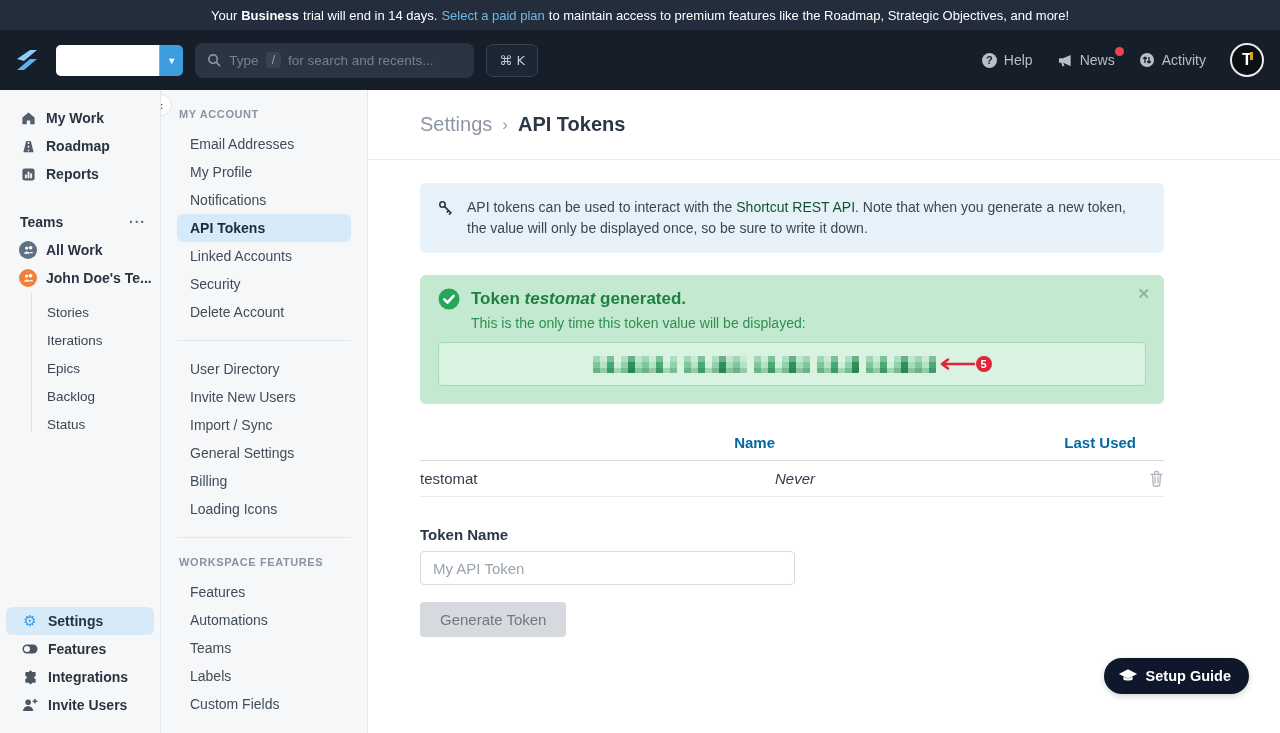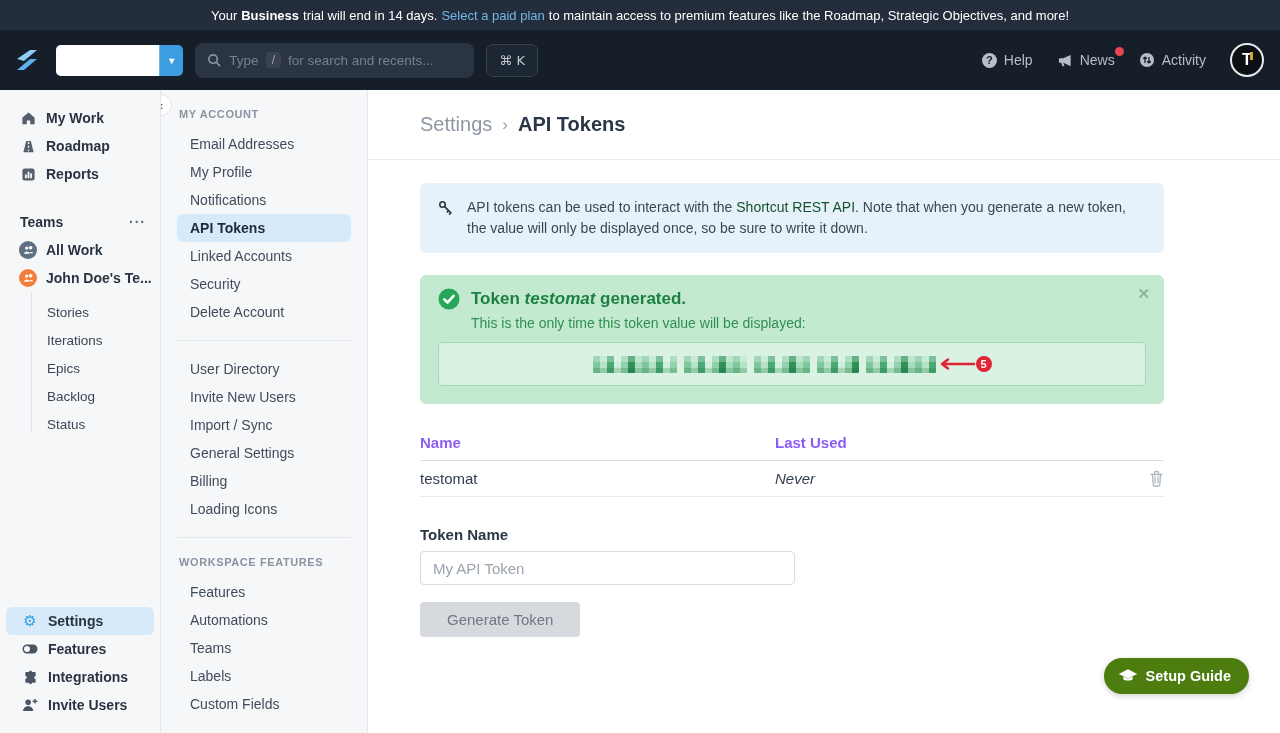--- a/index.html
+++ b/index.html
@@ -74,32 +74,32 @@
   .token-display { margin:11px 0 0 0; height:44px; background:#d9f2e2; border:1px solid #a5dab7; border-radius:4px; display:flex; align-items:center; justify-content:center; }
   .mosaic { display:inline-block; height:17px; border-radius:1px; background-image:
       repeating-linear-gradient(180deg, rgba(255,255,255,.28) 0 6px, rgba(0,0,0,0) 6px 12px, rgba(0,90,40,.18) 12px 17px),
       repeating-linear-gradient(90deg, #7ec79a 0 7px, #b4e2c6 7px 14px, #4aa974 14px 21px, #cdeeda 21px 28px, #8fd2ab 28px 35px, #2f9158 35px 42px, #a5dcbb 42px 49px); }
   .mosaic + .mosaic { margin-left:7px; }
   .annot { display:flex; align-items:center; margin-left:2px; }
   .annot .num { width:16px; height:16px; border-radius:50%; background:#e02537; color:#fff; font-size:11px; font-weight:bold; display:flex; align-items:center; justify-content:center; }
 
   .tokens-table { margin-top:30px; font-size:15px; }
   .t-row { display:grid; grid-template-columns:355px 1fr 28px; align-items:center; }
-  .t-head { font-weight:bold; color:#8b5cf6; padding-bottom:9px; border-bottom:1px solid #d9dee3; }
+  .t-head { font-weight:bold; color:#0369a1; padding-bottom:9px; border-bottom:1px solid #d9dee3;text-align:right; }
   .t-body { color:#333f4e; padding:9px 0; border-bottom:1px solid #e8ebef; }
   .t-body .never { font-style:italic; }
   .trash { cursor:pointer; display:flex; justify-content:flex-end; }
 
   .token-form { margin-top:29px; }
   .token-form label { display:block; font-size:15px; font-weight:bold; color:#2b3646; margin-bottom:8px; }
   .token-form input { width:375px; height:34px; border:1px solid #d6dbe0; border-radius:4px; padding:0 12px; font-size:15px; font-family:"Liberation Sans", sans-serif; color:#333f4e; }
   .token-form input::placeholder { color:#9aa3ae; }
-  .btn-generate { margin-top:17px; background:#d6d9de; color:#6f7885; border:none; border-radius:4px; padding:9px 27px; font-size:15px; font-family:"Liberation Sans", sans-serif; cursor:pointer; }
-
-  .setup-guide { position:absolute; right:31px; bottom:39px; background:#4d7c0f; color:#fff; border:none; border-radius:18px; height:36px; padding:0 18px 0 14px; display:flex; align-items:center; gap:8px; font-size:14.5px; font-weight:bold; font-family:"Liberation Sans", sans-serif; cursor:pointer; box-shadow:0 2px 6px rgba(0,0,0,.18); }
+  .btn-generate { margin-top:17px; background:#d6d9de; color:#6f7885; border:none; border-radius:4px; padding:9px 20px; font-size:15px; font-family:"Liberation Sans", sans-serif; cursor:pointer; }
+
+  .setup-guide { position:absolute; right:31px; bottom:39px; background:#0f172a; color:#fff; border:none; border-radius:18px; height:36px; padding:0 18px 0 14px; display:flex; align-items:center; gap:8px; font-size:14.5px; font-weight:bold; font-family:"Liberation Sans", sans-serif; cursor:pointer; box-shadow:0 2px 6px rgba(0,0,0,.18); }
 
   .glyph { font-family:"DejaVu Sans", sans-serif; }
 </style>
 </head>
 <body>
 
 <div class="trial-banner">
   <span>Your</span>
   <b>Business</b>
   <span>trial will end in 14 days.</span>

